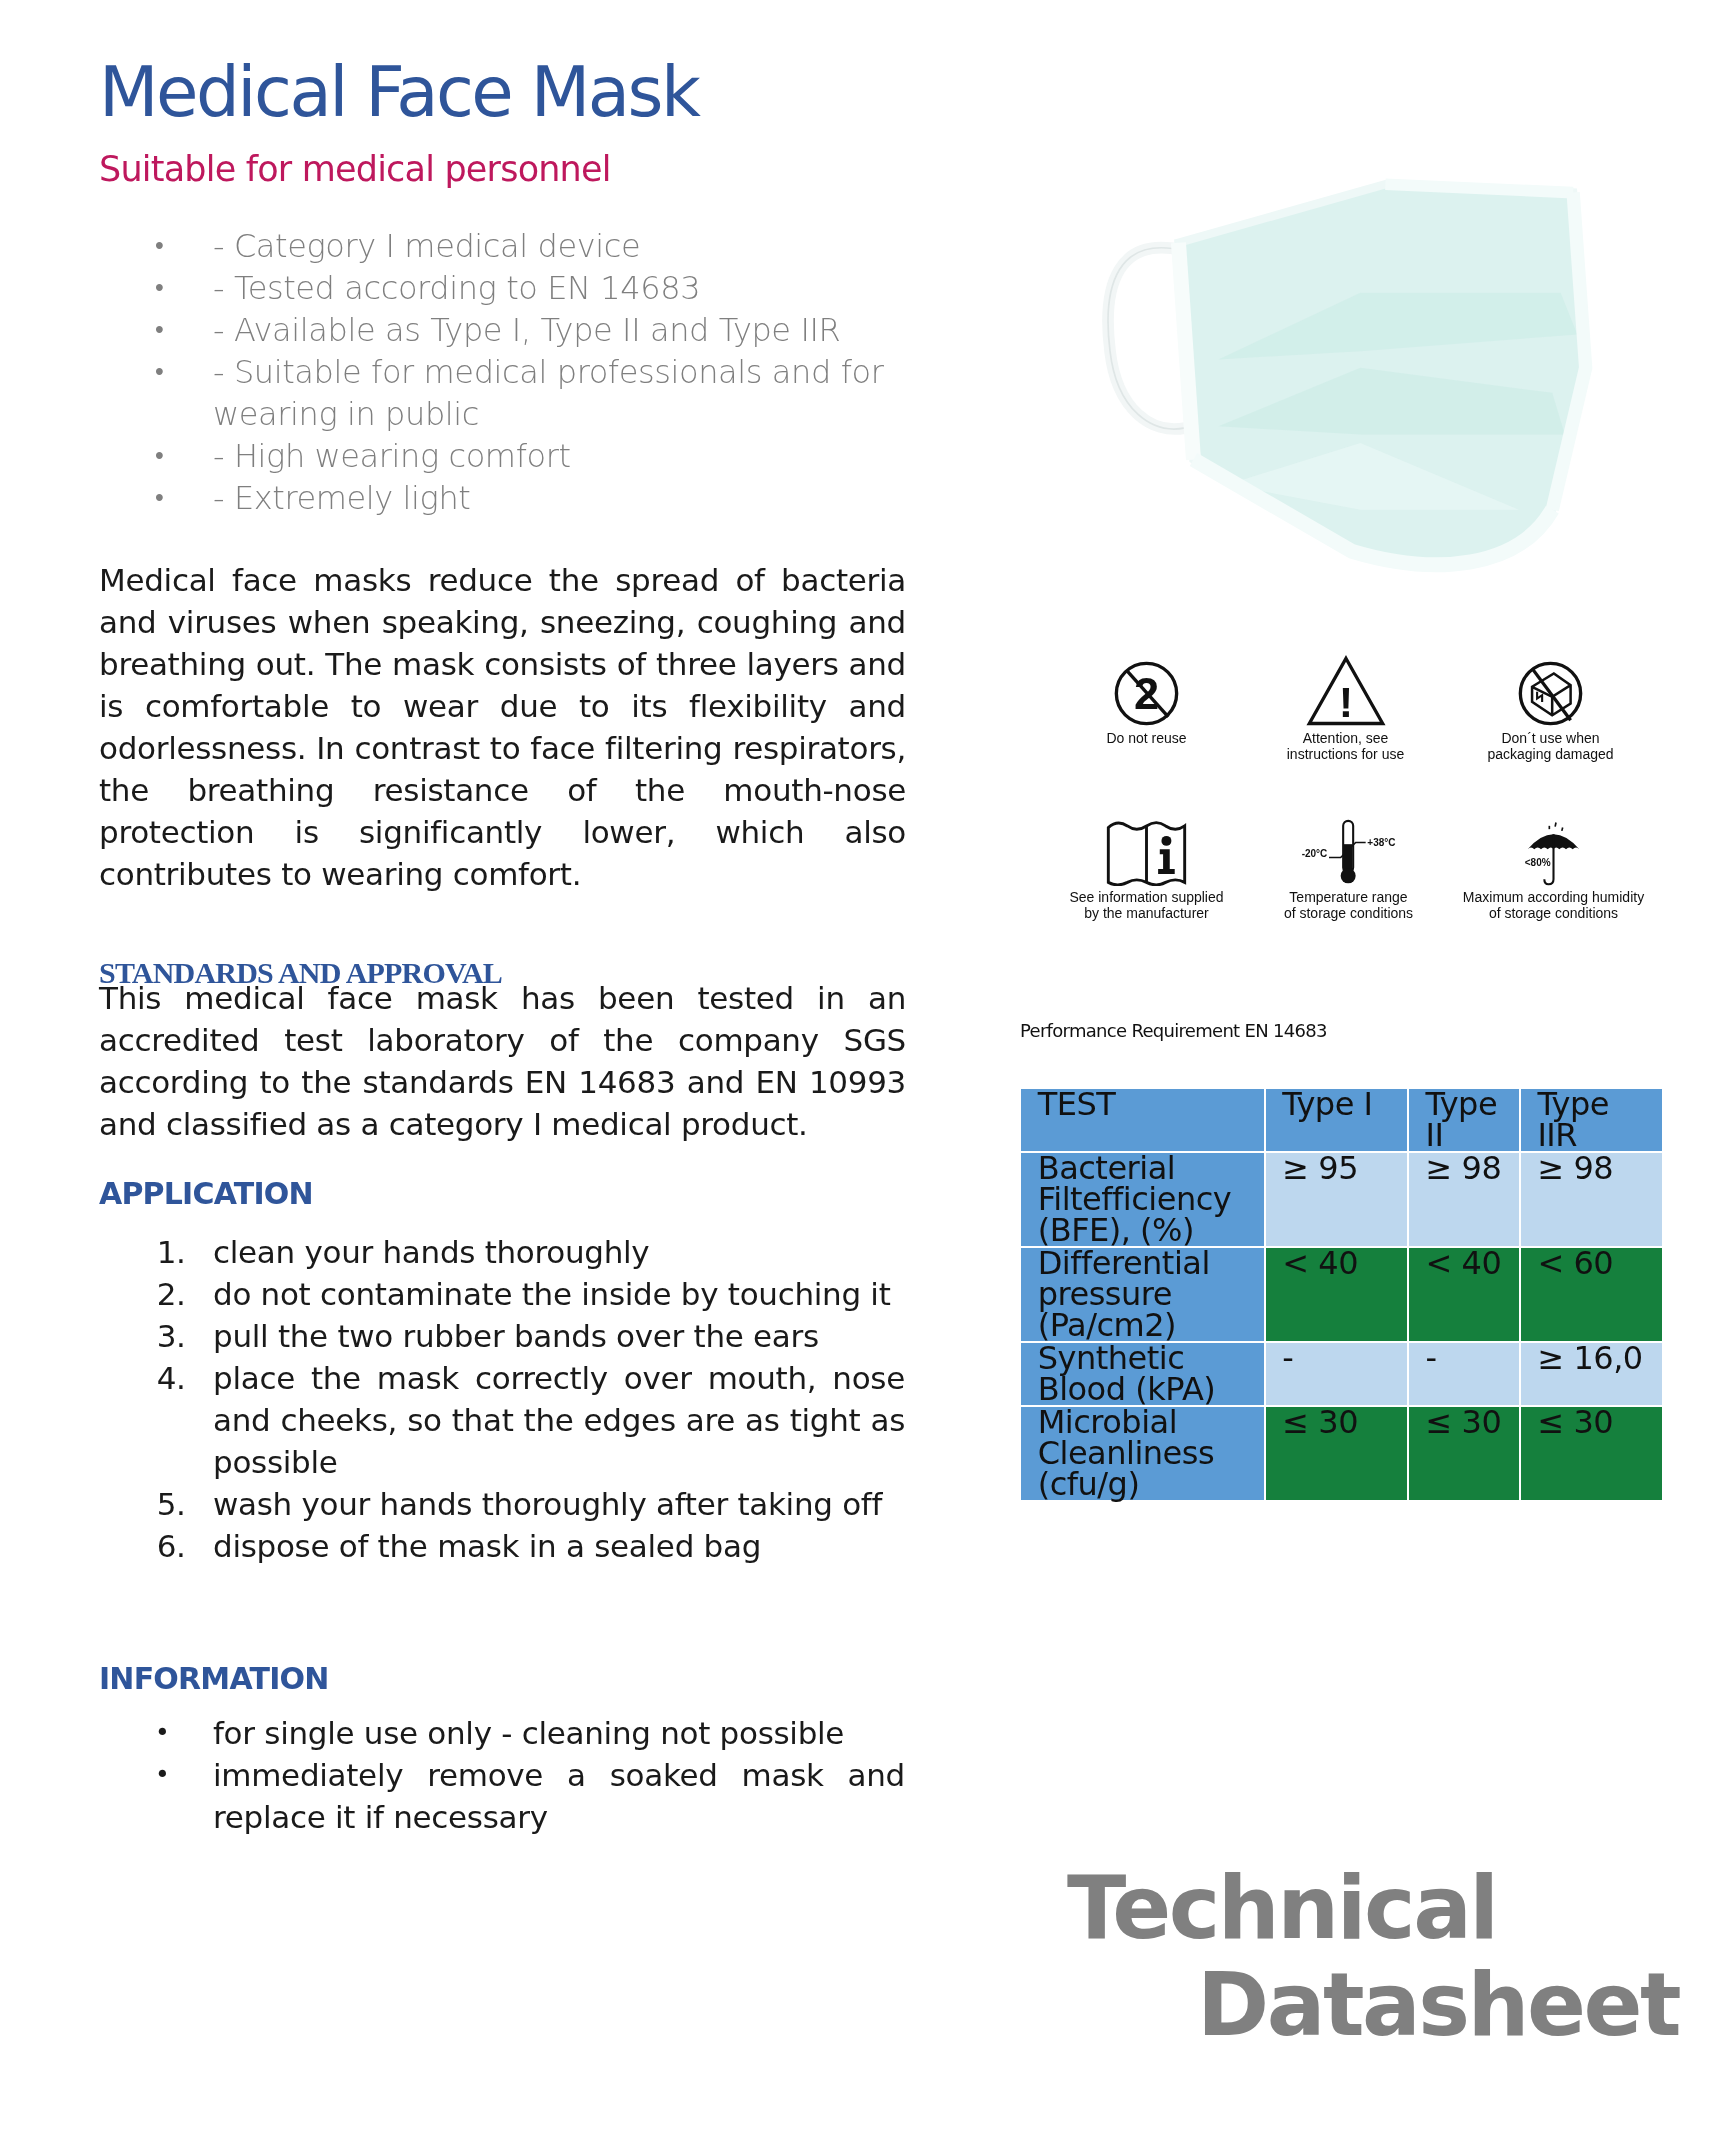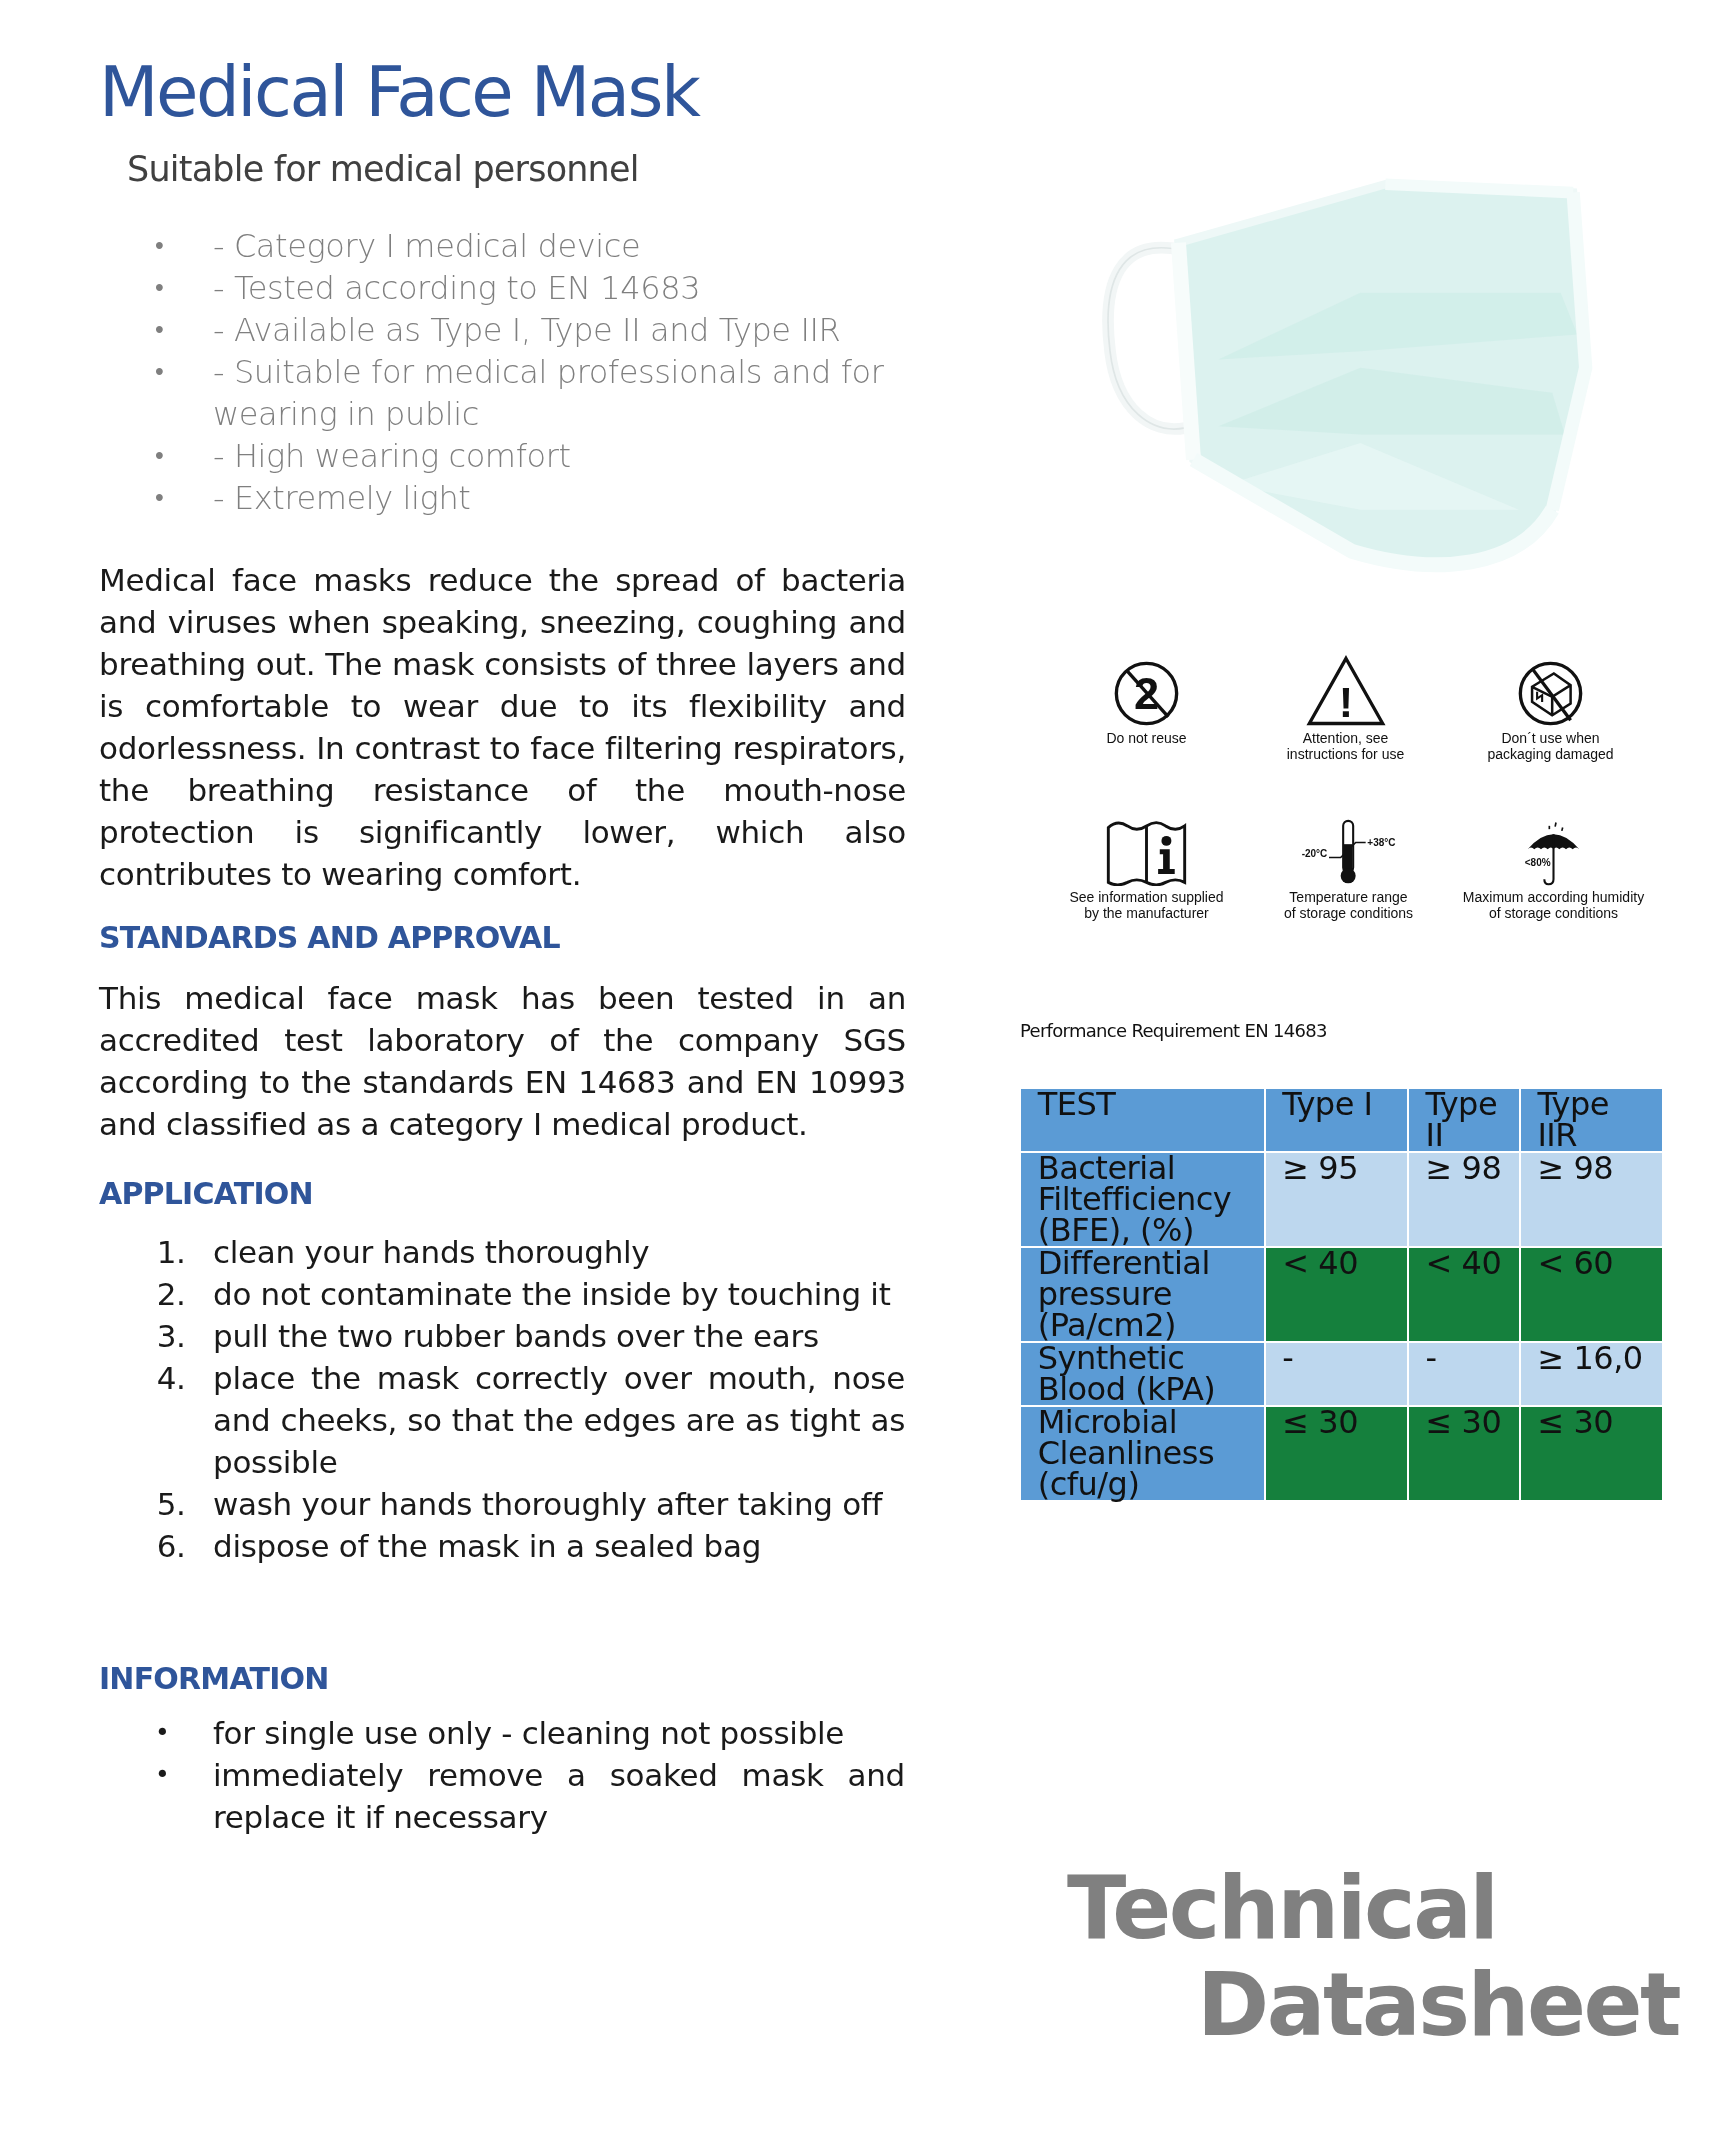--- a/index.html
+++ b/index.html
@@ -1,31 +1,31 @@
 <!DOCTYPE html>
 <html style="font-size:13.4px"><head>
 <meta charset="utf-8">
 <style>
   * { box-sizing: border-box; margin: 0; padding: 0; }
   html, body { width: 1727px; height: 2137px; background: #ffffff; overflow: hidden; }
   body { position: relative; font-family: "Liberation Sans", sans-serif; color: #1a1a1a; }
 
   .title { position: absolute; left: 99px; top: 52px; font-family: "DejaVu Sans", sans-serif; font-size: 69px; color: #2f559a; letter-spacing: -2.5px; font-weight: normal; }
-  .subtitle { position: absolute; left: 99px; top: 149px; font-family: "DejaVu Sans", sans-serif; font-size: 35px; color: #404040; letter-spacing: -0.8px; margin-left: 28px; }
+  .subtitle { position: absolute; left: 99px; top: 149px; font-family: "DejaVu Sans", sans-serif; font-size: 35px; color: #be185d; letter-spacing: -0.8px; }
 
   .features { position: absolute; left: 150px; top: 225px; width: 768px; list-style: none; }
   .features li { position: relative; padding-left: 63px; font-size: 32px; line-height: 42px; color: #7f7f7f; font-family: "DejaVu Sans", sans-serif; font-weight: 300; letter-spacing: -0.4px; }
   .features li .bullet { position: absolute; left: 5px; top: 0; color: #7f7f7f; font-size: 25px; }
 
   .para { position: absolute; left: 99px; width: 807px; font-size: 31px; line-height: 42px; text-align: justify; color: #1a1a1a; font-family: "DejaVu Sans", sans-serif; letter-spacing: -0.3px; }
   .para-desc { top: 559px; }
   .para-std { top: 977px; }
 
   .heading { position: absolute; left: 99px; font-family: "DejaVu Sans", sans-serif; font-size: 30px; color: #2f559a; letter-spacing: -0.8px; }
-  .h-std { top: 920px; }
+  .h-std { top: 956px; font-family: Liberation Serif, serif; }
   .h-app { top: 1176px; }
   .h-info { top: 1661px; }
 
   .steps { position: absolute; left: 150px; top: 1231px; width: 755px; list-style: none; }
   .steps li { position: relative; padding-left: 63px; font-size: 31px; line-height: 42px; font-family: "DejaVu Sans", sans-serif; letter-spacing: -0.3px; text-align: justify; }
   .steps li .num { position: absolute; left: 6.7px; top: 0; }
 
   .info-list { position: absolute; left: 150px; top: 1712px; width: 755px; list-style: none; }
   .info-list li { position: relative; padding-left: 63px; font-size: 31px; line-height: 42px; font-family: "DejaVu Sans", sans-serif; letter-spacing: -0.3px; text-align: justify; }
   .info-list li .bullet { position: absolute; left: 5px; top: 0; font-size: 25px; }

